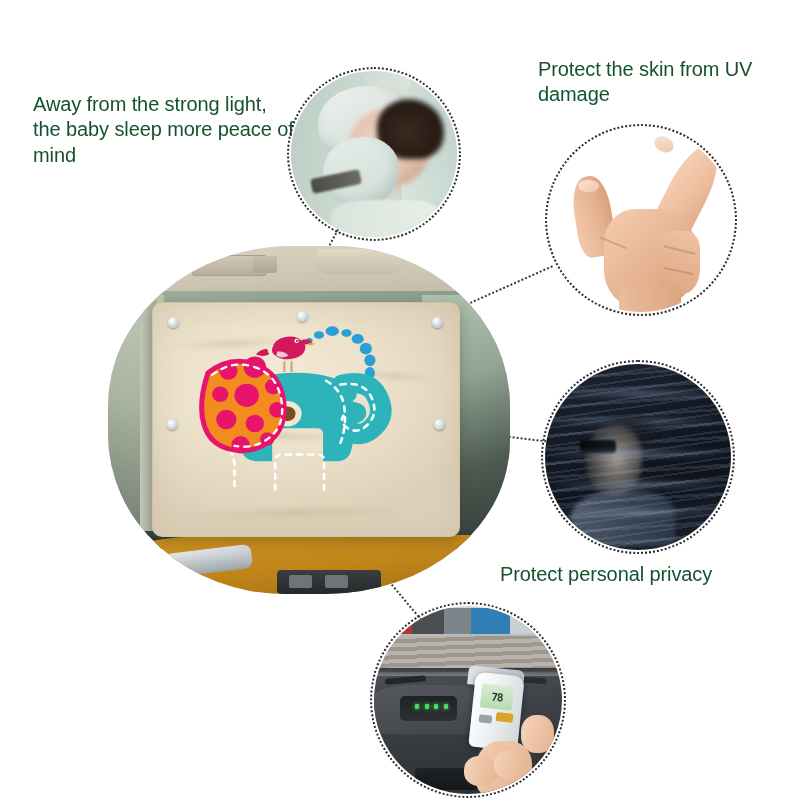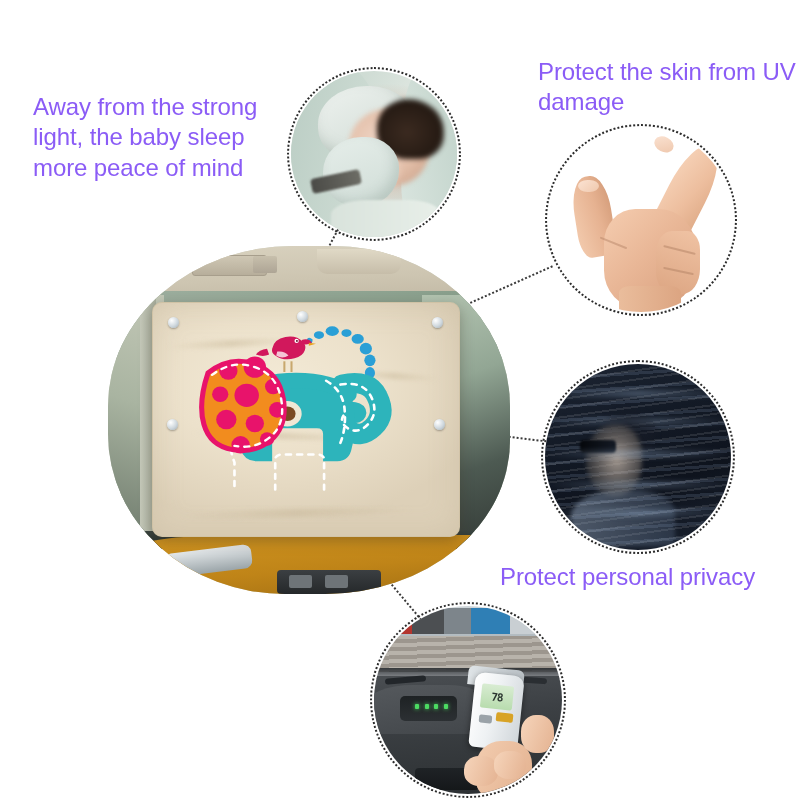--- a/index.html
+++ b/index.html
@@ -7,21 +7,21 @@
   body{
     width:800px;height:800px;
     font-family:"Liberation Sans",sans-serif;
     color:#141414;
     overflow:hidden;
     position:relative;
   }
   .stage{position:absolute;left:0;top:0;width:800px;height:800px;background:#fff;overflow:hidden;}
 
   
-  .caption{position:absolute;font-size:24px;line-height:1.27;color:#8b5cf6;letter-spacing:-0.1px;}
+  .caption{position:absolute;font-size:20px;line-height:1.27;color:#14532d;letter-spacing:-0.1px;}
   #cap-sleep{left:33px;top:92px;width:262px;}
   #cap-uv{left:538px;top:57px;width:258px;}
   #cap-privacy{left:500px;top:562px;width:290px;}
   #cap-heat{left:40px;top:682px;width:330px;}
 
   
   .connector{position:absolute;height:0;border-top:2.2px dotted #3a3a3a;transform-origin:0 50%;}
 
   
   .callout{position:absolute;border-radius:50%;overflow:hidden;background:#fff;}

